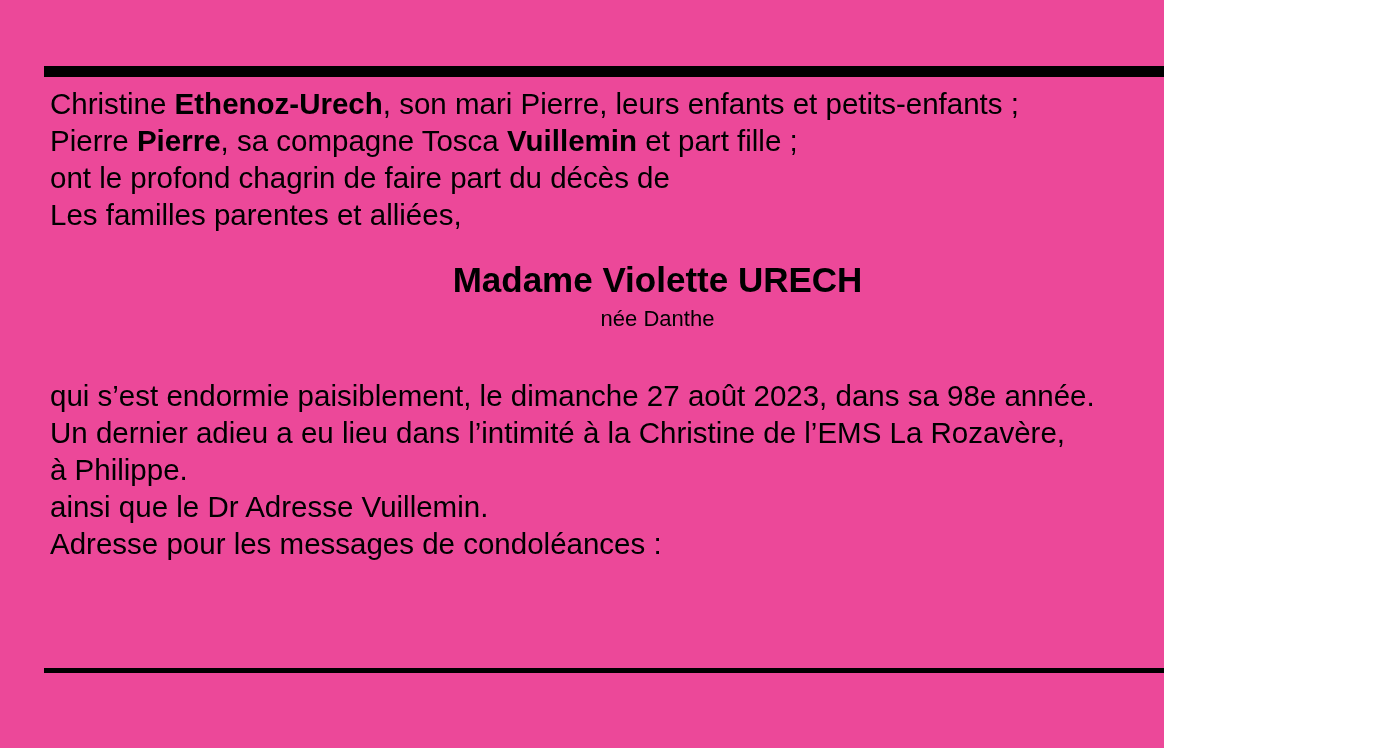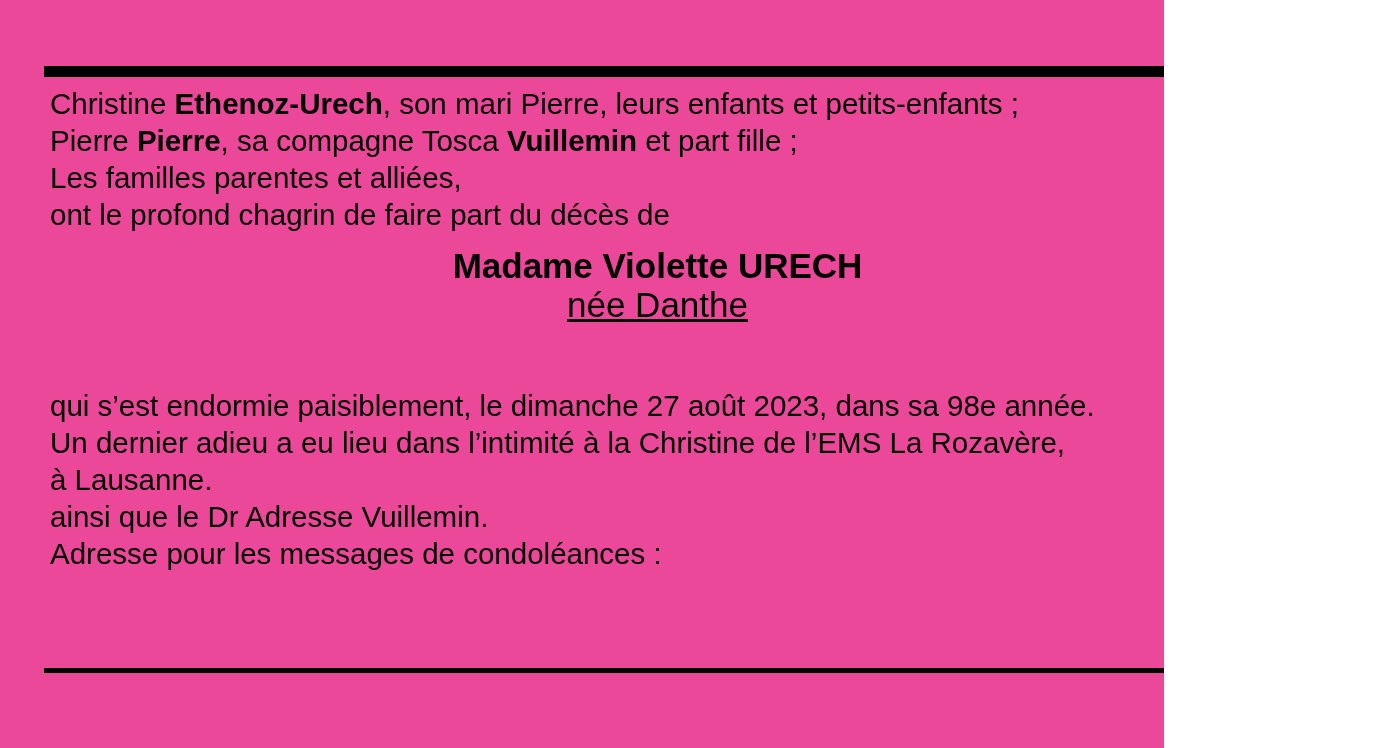--- a/index.html
+++ b/index.html
@@ -22,70 +22,69 @@
     top: 85px;
     font-size: 29.5px;
     line-height: 37px;
     white-space: nowrap;
   }
   .bold { font-weight: bold; }
 
   .title-block {
     position: absolute;
     left: 50px;
-    top: 245px;
+    top: 259px;
     width: 1215px;
     text-align: center;
   }
   .deceased-title {
     font-size: 35px;
     font-weight: bold;
     line-height: 41px;
   }
   .deceased-maiden {
-    font-size: 35px;
+    font-size: 22px;
     line-height: 37px;
-    text-decoration: underline;
   }
 
   .body-block {
     position: absolute;
     left: 50px;
-    top: 387px;
+    top: 377px;
     font-size: 29.5px;
     line-height: 37px;
     white-space: nowrap;
   }
   .condolence-row { display: flex; align-items: flex-end; gap: 16px; }
   .condolence-label { flex: 0 0 681px; width: 681px; }
   .address-col { }
 </style>
 </head>
 <body>
 
 <div class="page">
 
   <div class="rule top-rule"></div>
 
   <div class="intro-block">
     <div><span>Christine </span><span class="bold">Ethenoz-Urech</span><span>, son mari Pierre, leurs enfants et petits-enfants ;</span></div>
     <div><span>Pierre </span><span class="bold">Pierre</span><span>, sa compagne Tosca </span><span class="bold">Vuillemin</span><span> et part fille ;</span></div>
+    <div>ont le profond chagrin de faire part du décès de</div>
     <div>Les familles parentes et alliées,</div>
-    <div>ont le profond chagrin de faire part du décès de</div>
   </div>
 
   <div class="title-block">
     <div class="deceased-title">Madame Violette URECH</div>
     <div class="deceased-maiden">née Danthe</div>
   </div>
 
   <div class="body-block">
     <div>qui s’est endormie paisiblement, le dimanche 27 août 2023, dans sa 98e année.</div>
     <div>Un dernier adieu a eu lieu dans l’intimité à la Christine de l’EMS La Rozavère,</div>
-    <div>à Lausanne.</div>
+    <div>à Philippe.</div>
     <div>ainsi que le Dr Adresse Vuillemin.</div>
     <div class="condolence-row">
       <span class="condolence-label">Adresse pour les messages de condoléances :</span>
     </div>
   </div>
 
   <div class="rule bottom-rule"></div>
 
 </div>
 

